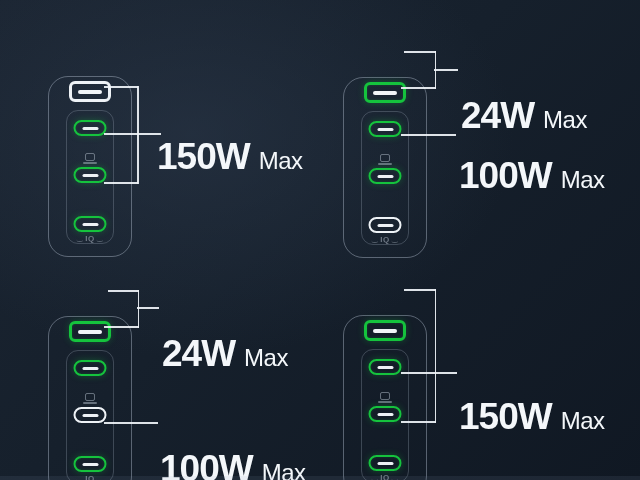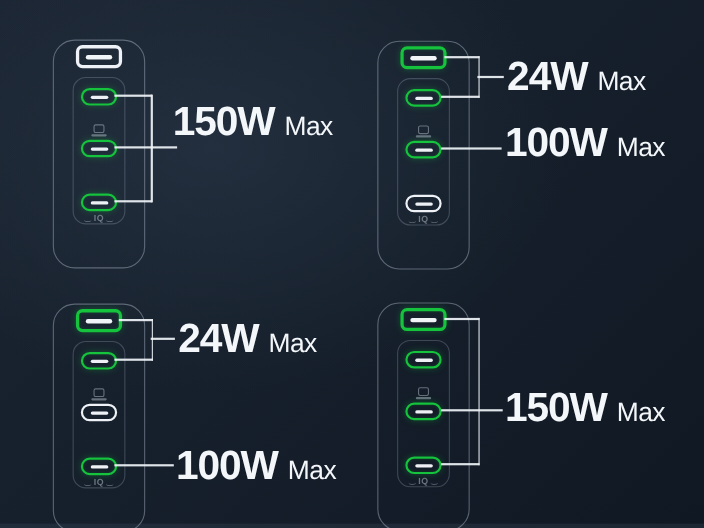--- a/index.html
+++ b/index.html
@@ -6,22 +6,22 @@
   .stage{
     position:relative;width:640px;height:480px;overflow:hidden;
     font-family:"Liberation Sans",sans-serif;
     background:
       radial-gradient(ellipse 520px 360px at 30% 28%, rgba(44,57,75,.55) 0%, rgba(44,57,75,0) 62%),
       linear-gradient(135deg,#1b2532 0%,#16202c 45%,#101823 100%);
   }
   .floor{position:absolute;left:0;bottom:0;width:640px;height:4px;background:rgba(150,170,195,.10);}
 
   
-  .charger{position:absolute;width:84px;height:208px;box-sizing:border-box;
-    border:1.5px solid rgba(160,172,188,.5);border-radius:20px;}
+  .charger{position:absolute;width:84px;height:181px;box-sizing:border-box;
+    border:1.5px solid rgba(160,172,188,.5);border-radius:20px;margin-top:40px;}
   #ch-tl{left:48px;top:36px}
   #ch-tr{left:343px;top:37px}
   #ch-bl{left:48px;top:276px}
   #ch-br{left:343px;top:275px}
 
   .inner{position:absolute;left:50%;transform:translateX(-50%);top:33px;width:48px;height:134px;
     box-sizing:border-box;border:1px solid rgba(150,162,178,.32);border-radius:12px;}
 
   .usba{position:absolute;left:50%;transform:translateX(-50%);top:4px;width:42px;height:21px;
     box-sizing:border-box;border:3.5px solid #eef2f6;border-radius:6px;
@@ -69,21 +69,21 @@
   .ln-bl-m {left:137px;top:307px;width:22px;height:1.5px}
   .ln-bl-c3{left:104px;top:422px;width:54px;height:1.5px}
 
   .ln-br-a {left:404px;top:289px;width:32px;height:1.5px}
   .ln-br-c3{left:401px;top:421px;width:35px;height:1.5px}
   .ln-br-v {left:434.5px;top:289px;width:1.5px;height:134px}
   .ln-br-c2{left:401px;top:372px;width:56px;height:1.5px}
 
   
   .wlabel{position:absolute;display:flex;align-items:baseline;gap:9px;color:#f4f7fa;line-height:1;}
-  .wlabel .watt{font-size:37px;font-weight:700;letter-spacing:-1px;}
+  .wlabel .watt{font-size:37px;font-weight:700;letter-spacing:-1px;margin-top:46px;}
   .wlabel .max{font-size:24px;font-weight:400;letter-spacing:-.5px;}
   .lb-tl {left:157px;top:92px}
   .lb-tr1{left:461px;top:51px}
   .lb-tr2{left:459px;top:111px}
   .lb-bl1{left:162px;top:289px}
   .lb-bl2{left:160px;top:404px}
   .lb-br {left:459px;top:352px}
 </style>
 </head>
 <body>

